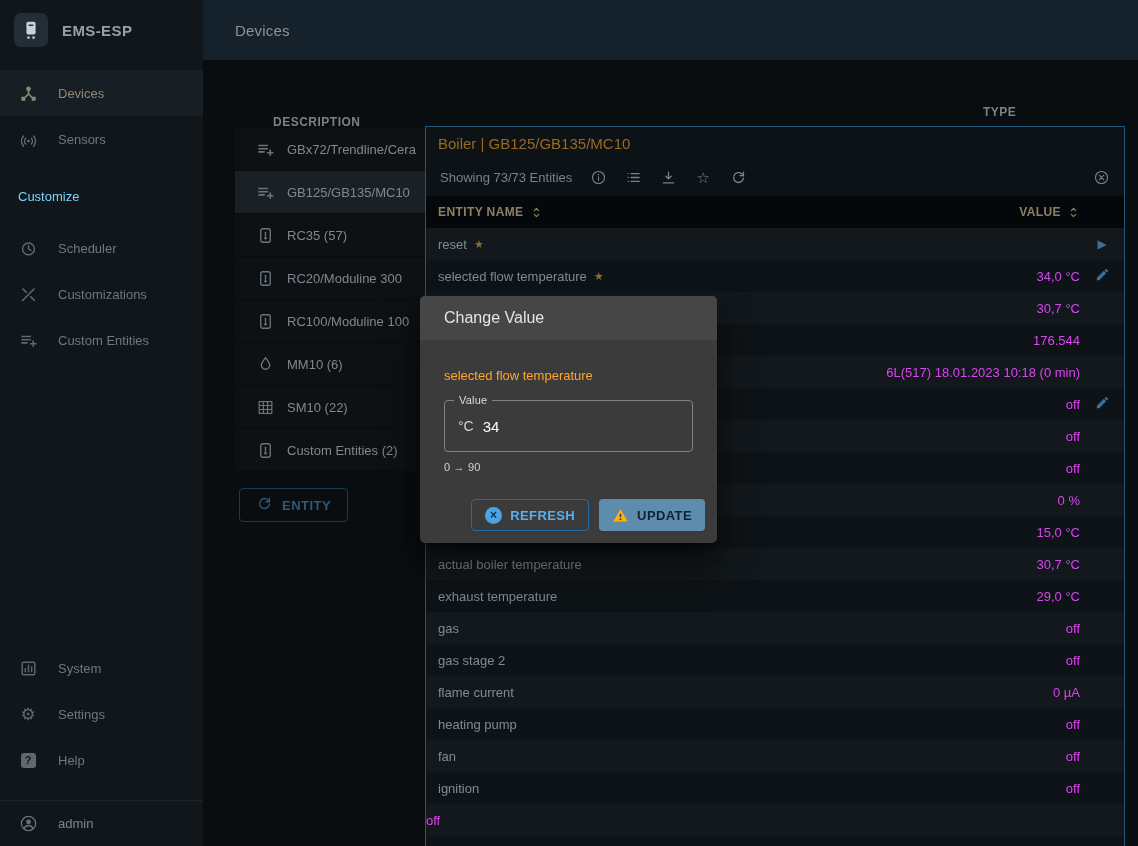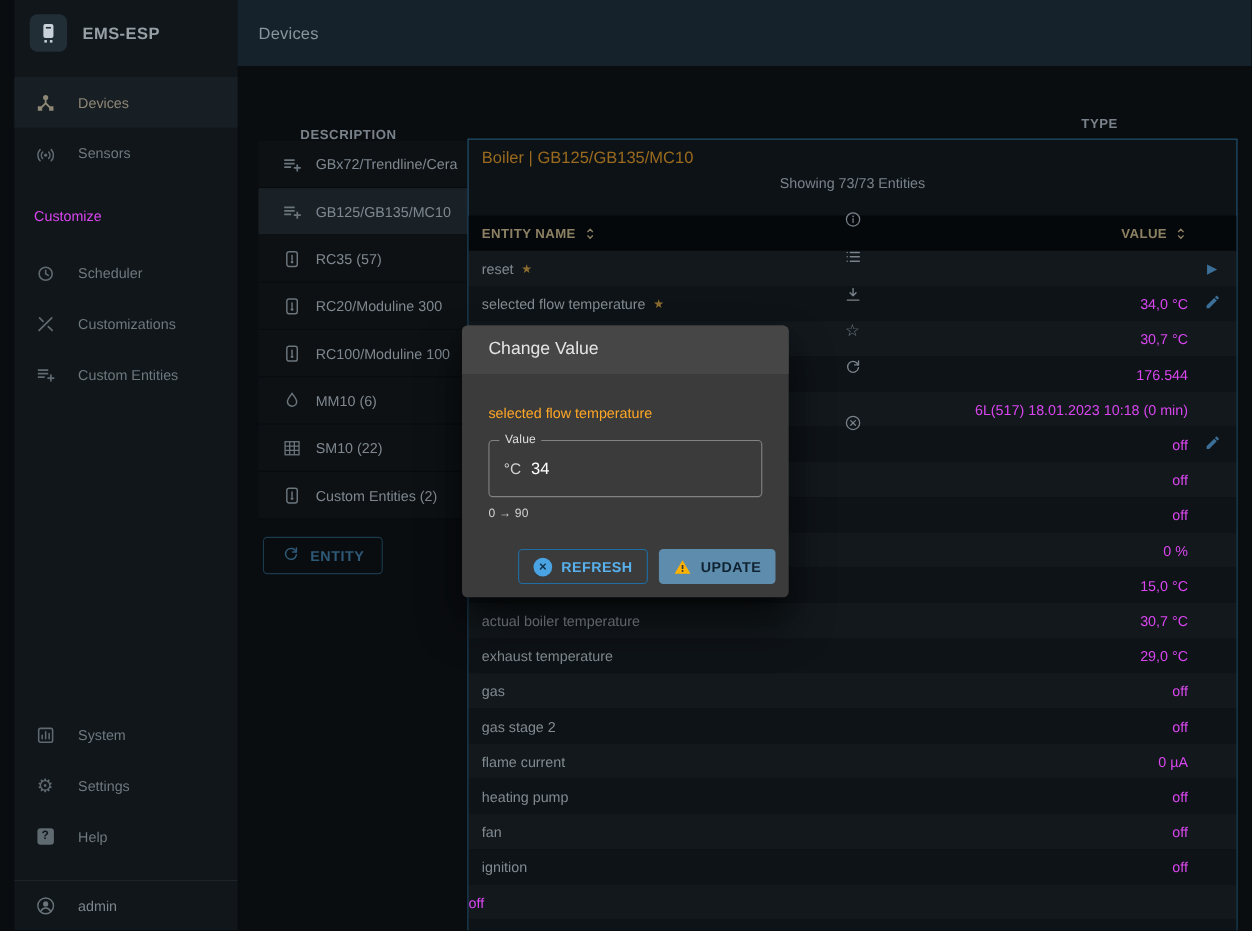--- a/index.html
+++ b/index.html
@@ -1,31 +1,31 @@
 <!DOCTYPE html>
 <html><head>
 <meta charset="utf-8">
 <style>
   * { box-sizing: border-box; margin: 0; padding: 0; }
   body { margin: 0; background: #08090b; font-family: "Liberation Sans", sans-serif; }
   .root { position: relative; width: 1138px; height: 846px; overflow: hidden; background: #0a0d10; font-family: "Liberation Sans", sans-serif; }
 
   
-  .sidebar { position: absolute; left: 13px; top: 0; width: 203px; height: 100%; background: #10161a; z-index: 2; }
+  .sidebar { position: absolute; left: 0; top: 0; width: 203px; height: 100%; background: #10161a; z-index: 2; }
   .logo-row { height: 60px; display: flex; align-items: center; gap: 14px; padding: 0 14px; }
   .logo { width: 34px; height: 34px; border-radius: 7px; background: #222e36; display: flex; align-items: center; justify-content: center; color: #c9d2d8; flex-shrink: 0; }
   .logo svg { width: 22px; height: 22px; }
   .app-title { color: #96a0a6; font-size: 15px; font-weight: 700; letter-spacing: .4px; }
   .nav-top { margin-top: 10px; }
   .nav-item { height: 46px; display: flex; align-items: center; gap: 20px; padding: 0 18px; color: #6e787f; font-size: 13px; font-weight: 500; }
   .nav-item .icn { width: 20px; height: 20px; display: flex; align-items: center; justify-content: center; color: #5f6970; flex-shrink: 0; }
   .icn svg { width: 19px; height: 19px; }
   .nav-item.active { background: #171f25; color: #8e8776; }
   .nav-item.active .icn { color: #8e8776; }
-  .section-label { margin-top: 14px; height: 40px; display: flex; align-items: center; padding: 0 18px; color: #d946ef; font-size: 13px; font-weight: 500; }
+  .section-label { margin-top: 14px; height: 40px; display: flex; align-items: center; padding: 0 18px; color: #7dd3fc; font-size: 13px; font-weight: 500; }
   .nav-customize { margin-top: 9px; }
   .nav-bottom { position: absolute; left: 0; right: 0; bottom: 63px; }
   .user-row { position: absolute; left: 0; right: 0; bottom: 0; height: 46px; border-top: 1px solid #1c2329; display: flex; align-items: center; gap: 20px; padding: 0 18px; color: #7d868d; font-size: 13px; font-weight: 500; }
   .user-row .icn { width: 20px; height: 20px; color: #6a747b; display: flex; align-items: center; justify-content: center; }
   .glyph-gear { font-size: 17px; line-height: 1; }
   .help-box { width: 15px; height: 15px; border-radius: 3px; background: #5f6970; color: #10161a; display: flex; align-items: center; justify-content: center; font-size: 11px; font-weight: 700; }
 
   
   .topbar { position: absolute; left: 203px; top: 0; width: 935px; height: 60px; background: #15222b; display: flex; align-items: center; padding-left: 32px; color: #8a949b; font-size: 15px; font-weight: 500; letter-spacing: .2px; z-index: 1; }
 
@@ -37,21 +37,21 @@
   .drow { height: 43px; display: flex; align-items: center; background: #0d1114; border-bottom: 1px solid #090c0e; color: #7f8890; font-size: 13px; }
   .drow.selected { background: #192127; }
   .dicn { width: 24px; height: 24px; margin-left: 18px; margin-right: 10px; color: #6b757c; display: flex; align-items: center; justify-content: center; flex-shrink: 0; }
   .dicn svg { width: 19px; height: 19px; }
   .refresh-btn { position: absolute; left: 239px; top: 488px; height: 34px; padding: 0 16px; display: flex; align-items: center; gap: 9px; background: transparent; border: 1px solid #1b3a4e; border-radius: 4px; color: #2e5977; font-size: 13px; font-weight: 700; letter-spacing: .5px; font-family: inherit; z-index: 1; }
   .refresh-btn svg { width: 17px; height: 17px; }
 
   
   .entity-panel { position: absolute; left: 425px; top: 126px; width: 700px; height: 741px; background: #0d1216; border: 1px solid #235577; z-index: 5; }
   .ep-title { height: 32px; display: flex; align-items: center; padding: 0 12px; color: #9a6a1e; font-size: 15px; font-weight: 500; }
-  .ep-toolbar { height: 37px; display: flex; align-items: center; padding: 0 14px; gap: 17px; color: #79828a; font-size: 13px; flex-direction: column; }
+  .ep-toolbar { height: 37px; display: flex; align-items: center; padding: 0 14px; gap: 17px; color: #79828a; font-size: 13px; }
   .tbi { display: flex; align-items: center; justify-content: center; width: 18px; height: 18px; color: #79828a; }
   .tbi svg { width: 17px; height: 17px; }
   .tbi.txt { font-size: 15px; line-height: 1; }
   .flex-spacer { flex: 1; }
   .ep-head { height: 32px; background: #05080a; display: flex; align-items: center; color: #8d8163; font-size: 12px; font-weight: 700; letter-spacing: .4px; }
   .eh-name { flex: 1; display: flex; align-items: center; gap: 6px; padding-left: 12px; }
   .eh-value { display: flex; align-items: center; gap: 6px; }
   .eh-spacer { width: 44px; }
   .sort-ic { display: flex; align-items: center; color: #8d8163; }
   .sort-ic svg { width: 13px; height: 13px; }

